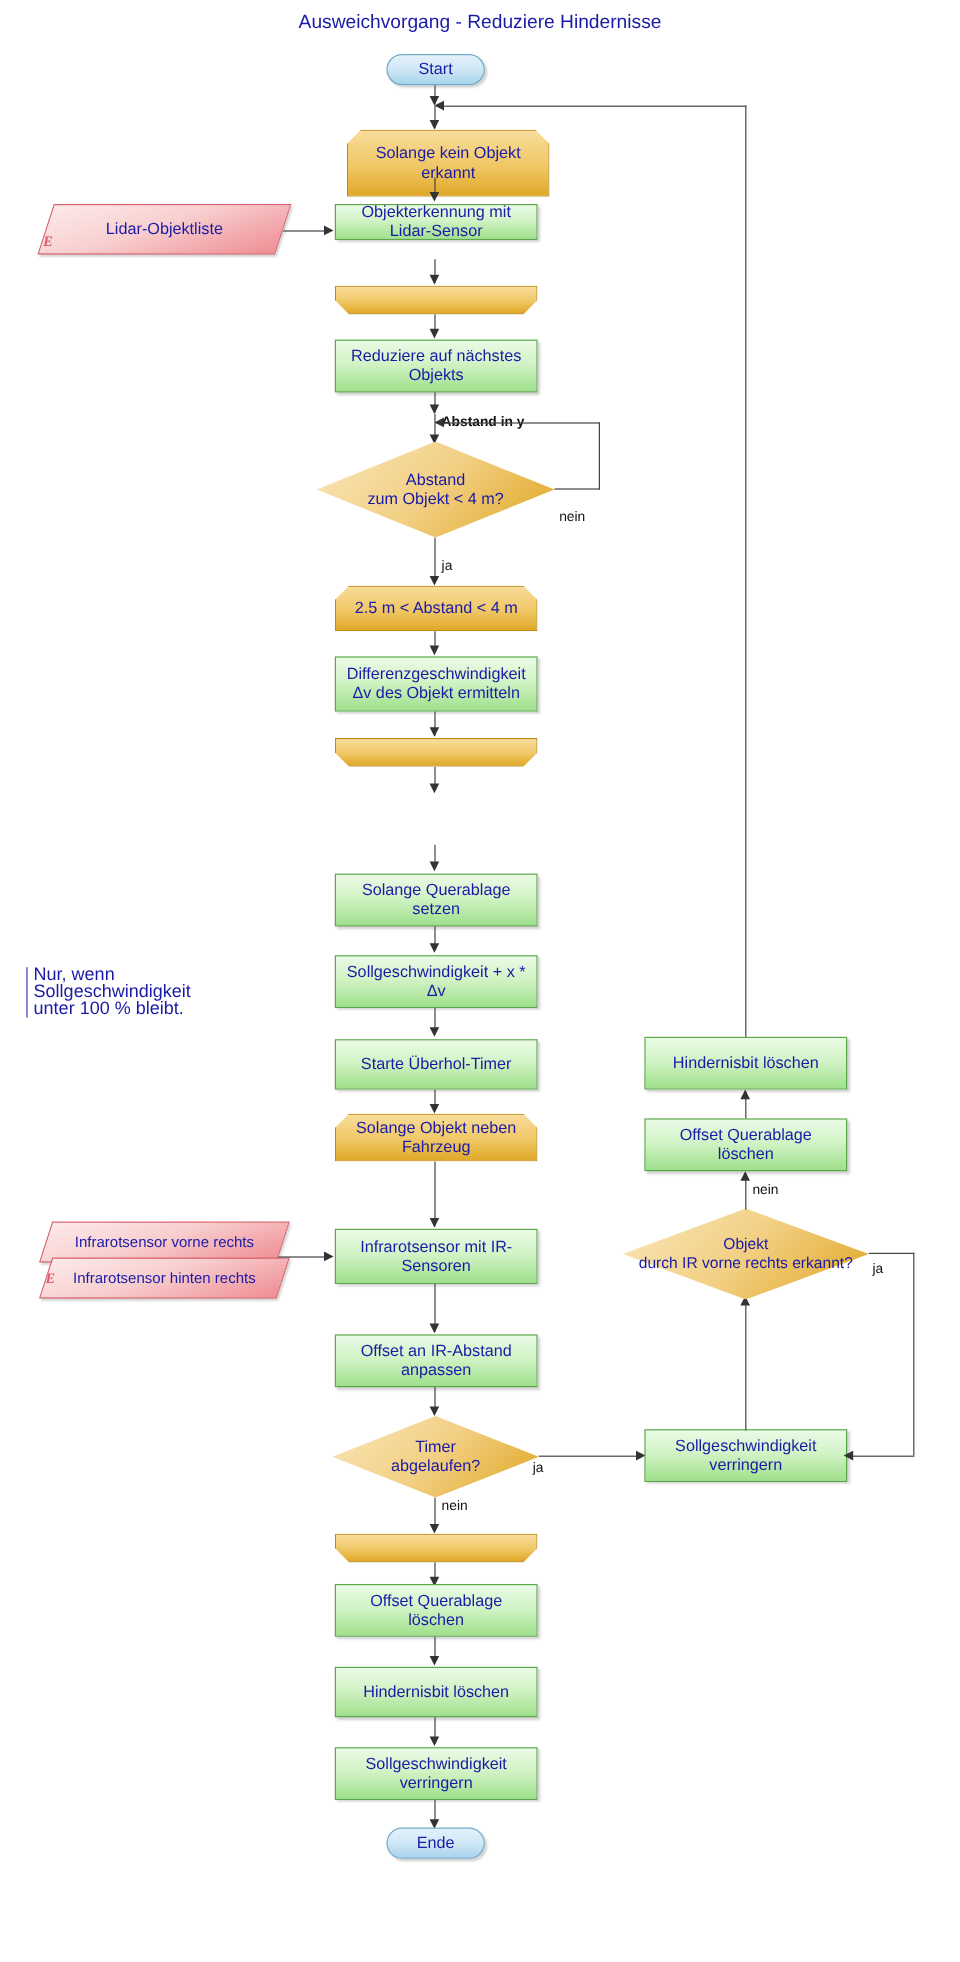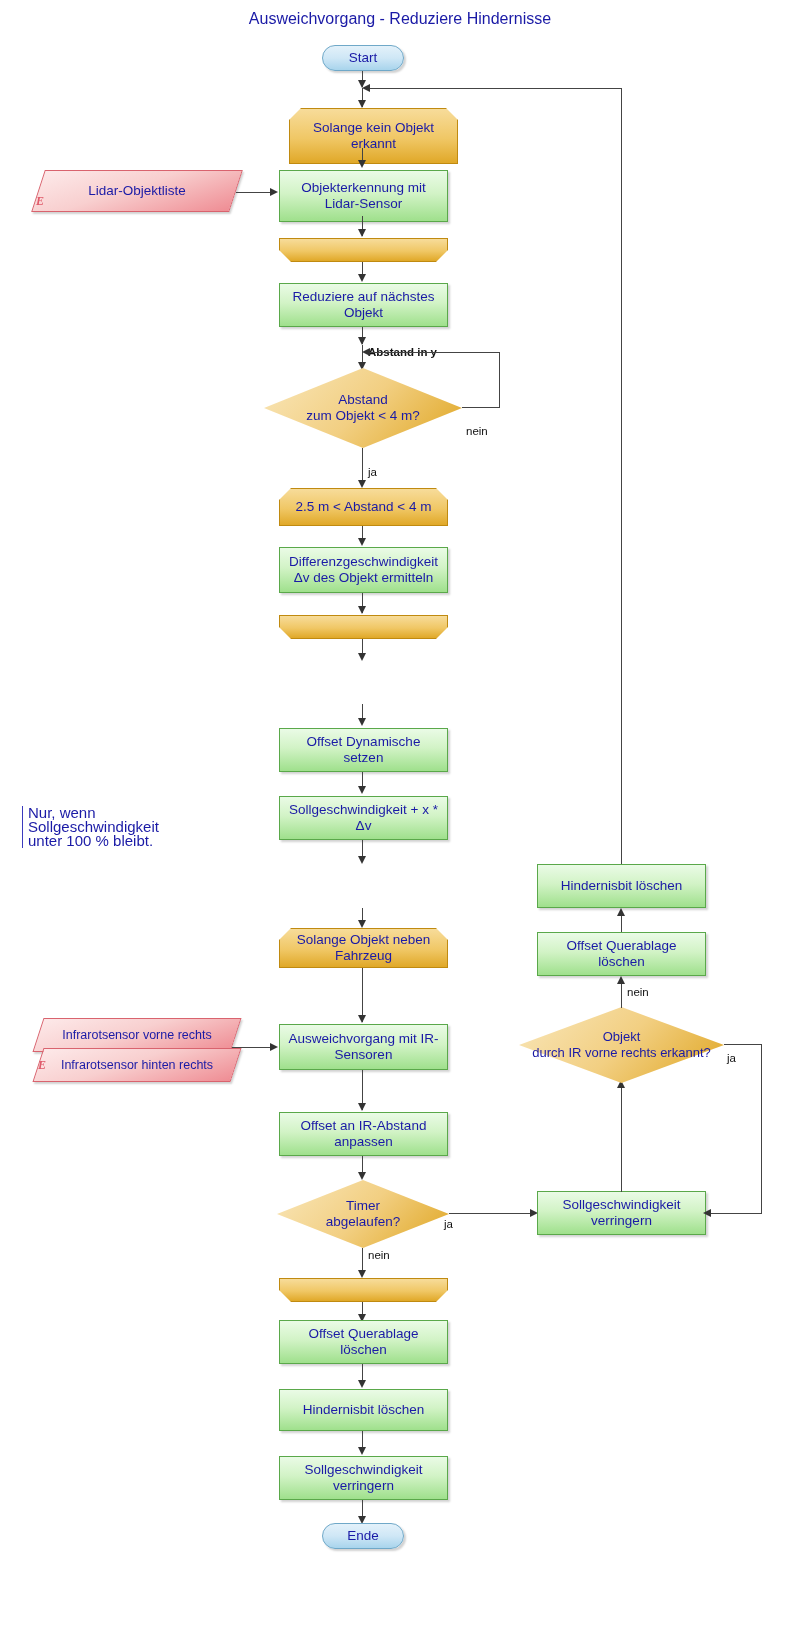--- a/index.html
+++ b/index.html
@@ -114,36 +114,36 @@
   <div class="ln vline" style="left:362px;top:148px;height:18px;"></div>
   <div class="arrow arr-down" style="left:358px;top:160px;"></div>
 
   <div class="node inputpar" style="left:38px;top:170px;width:198px;height:42px;">
     <span>Lidar-Objektliste</span>
   </div>
   <div class="emark" style="left:36px;top:194px;">E</div>
   <div class="ln hline" style="left:236px;top:192px;width:36px;"></div>
   <div class="arrow arr-right" style="left:270px;top:188px;"></div>
 
-  <div class="node proc" style="left:279px;top:170px;width:169px;height:52px;">
+  <div class="node proc" style="left:279px;top:170px;width:169px;height:30px;">
     <span>Objekterkennung mit Lidar-Sensor</span>
   </div>
 
   <div class="ln vline" style="left:362px;top:216px;height:20px;"></div>
   <div class="arrow arr-down" style="left:358px;top:229px;"></div>
 
   <div class="node loopend" style="left:279px;top:238px;width:169px;height:24px;">
     <span></span>
   </div>
 
   <div class="ln vline" style="left:362px;top:262px;height:18px;"></div>
   <div class="arrow arr-down" style="left:358px;top:274px;"></div>
 
   <div class="node proc" style="left:279px;top:283px;width:169px;height:44px;">
-    <span>Reduziere auf nächstes Objekt</span>
+    <span>Reduziere auf nächstes Objekts</span>
   </div>
 
   <div class="ln vline" style="left:362px;top:327px;height:17px;"></div>
   <div class="arrow arr-down" style="left:358px;top:337px;"></div>
   <div class="elabel" style="left:368px;top:346px;font-weight:bold;">Abstand in y</div>
   <div class="ln vline" style="left:362px;top:345px;height:23px;"></div>
   <div class="arrow arr-down" style="left:358px;top:362px;"></div>
 
   <div class="decision" style="position:absolute;left:264px;top:368px;width:198px;height:80px;"></div>
   <div style="position:absolute;left:264px;top:368px;width:198px;height:80px;display:flex;align-items:center;justify-content:center;text-align:center;color:#1a1aa6;font-size:13.5px;line-height:16px;white-space:pre-line;">Abstand
@@ -178,36 +178,39 @@
   </div>
 
   <div class="ln vline" style="left:362px;top:639px;height:20px;"></div>
   <div class="arrow arr-down" style="left:358px;top:653px;"></div>
 
 
   <div class="ln vline" style="left:362px;top:704px;height:20px;"></div>
   <div class="arrow arr-down" style="left:358px;top:718px;"></div>
 
   <div class="node proc" style="left:279px;top:728px;width:169px;height:44px;">
-    <span>Offset Dynamische setzen</span>
+    <span>Solange Querablage setzen</span>
   </div>
 
   <div class="ln vline" style="left:362px;top:772px;height:20px;"></div>
   <div class="arrow arr-down" style="left:358px;top:786px;"></div>
 
   <div class="note" style="left:22px;top:806px;width:200px;">Nur, wenn Sollgeschwindigkeit
 unter 100 % bleibt.</div>
 
   <div class="node proc" style="left:279px;top:796px;width:169px;height:44px;">
     <span>Sollgeschwindigkeit + x * Δv</span>
   </div>
 
   <div class="ln vline" style="left:362px;top:840px;height:22px;"></div>
   <div class="arrow arr-down" style="left:358px;top:856px;"></div>
 
+  <div class="node proc" style="left:279px;top:866px;width:169px;height:42px;">
+    <span>Starte Überhol-Timer</span>
+  </div>
 
   <div class="ln vline" style="left:362px;top:908px;height:18px;"></div>
   <div class="arrow arr-down" style="left:358px;top:920px;"></div>
 
   <div class="node loopstart" style="left:279px;top:928px;width:169px;height:40px;">
     <span>Solange Objekt neben Fahrzeug</span>
   </div>
 
   <div class="ln vline" style="left:362px;top:968px;height:54px;"></div>
   <div class="arrow arr-down" style="left:358px;top:1015px;"></div>
@@ -217,21 +220,21 @@
   </div>
   <div class="node inputpar" style="left:38px;top:1048px;width:198px;height:34px;font-size:12.5px;">
     <span>Infrarotsensor hinten rechts</span>
   </div>
   <div class="emark" style="left:38px;top:1058px;">E</div>
 
   <div class="ln hline" style="left:232px;top:1047px;width:40px;"></div>
   <div class="arrow arr-right" style="left:270px;top:1043px;"></div>
 
   <div class="node proc" style="left:279px;top:1024px;width:169px;height:46px;">
-    <span>Ausweichvorgang mit IR-Sensoren</span>
+    <span>Infrarotsensor mit IR-Sensoren</span>
   </div>
 
   <div class="ln vline" style="left:362px;top:1070px;height:40px;"></div>
   <div class="arrow arr-down" style="left:358px;top:1103px;"></div>
 
   <div class="node proc" style="left:279px;top:1112px;width:169px;height:44px;">
     <span>Offset an IR-Abstand anpassen</span>
   </div>
 
   <div class="ln vline" style="left:362px;top:1156px;height:22px;"></div>

